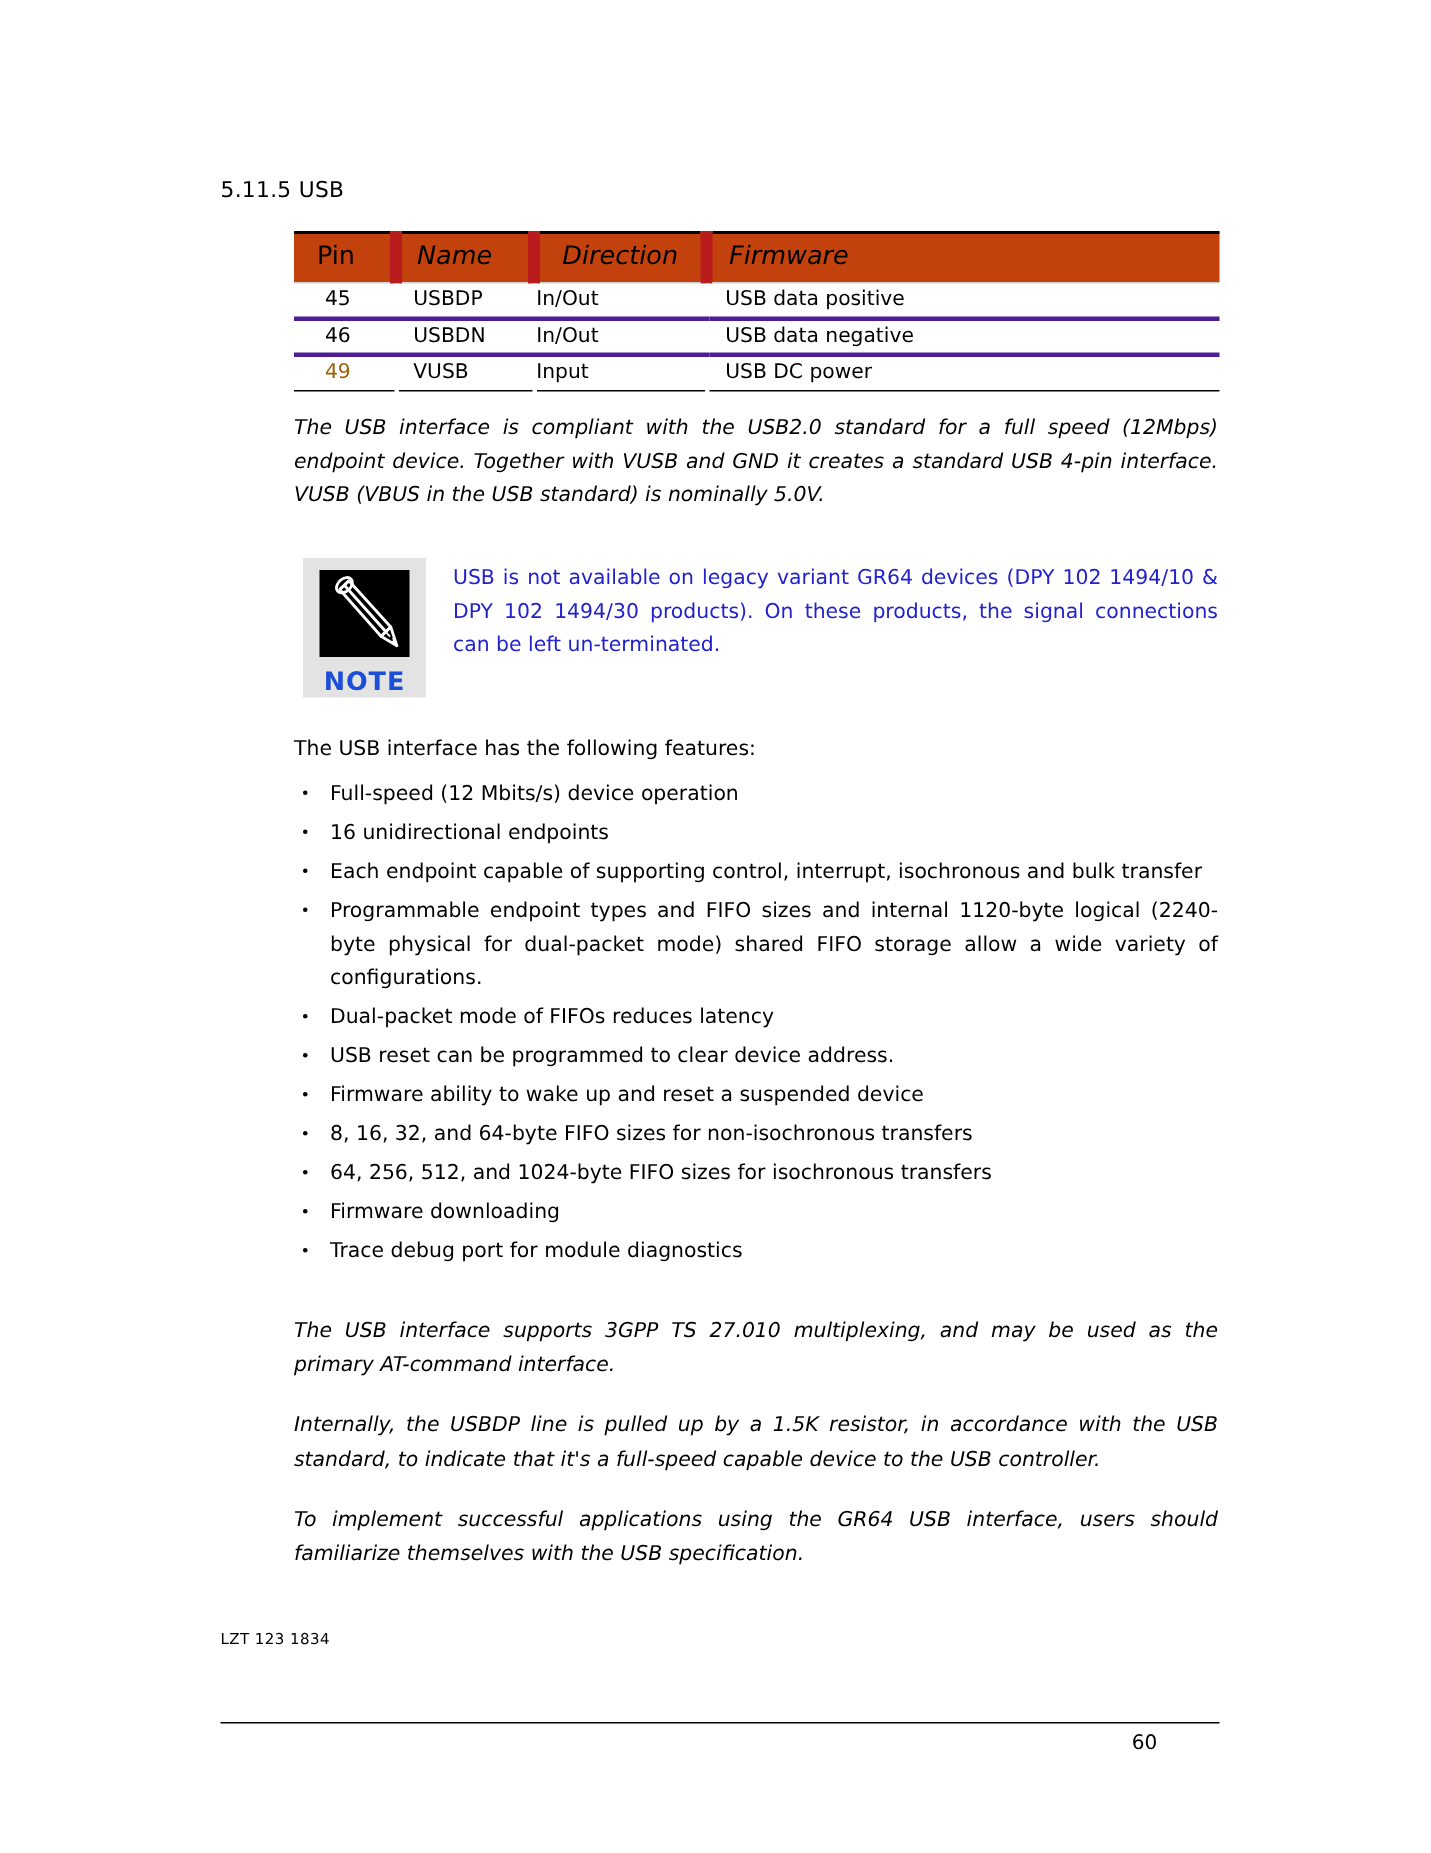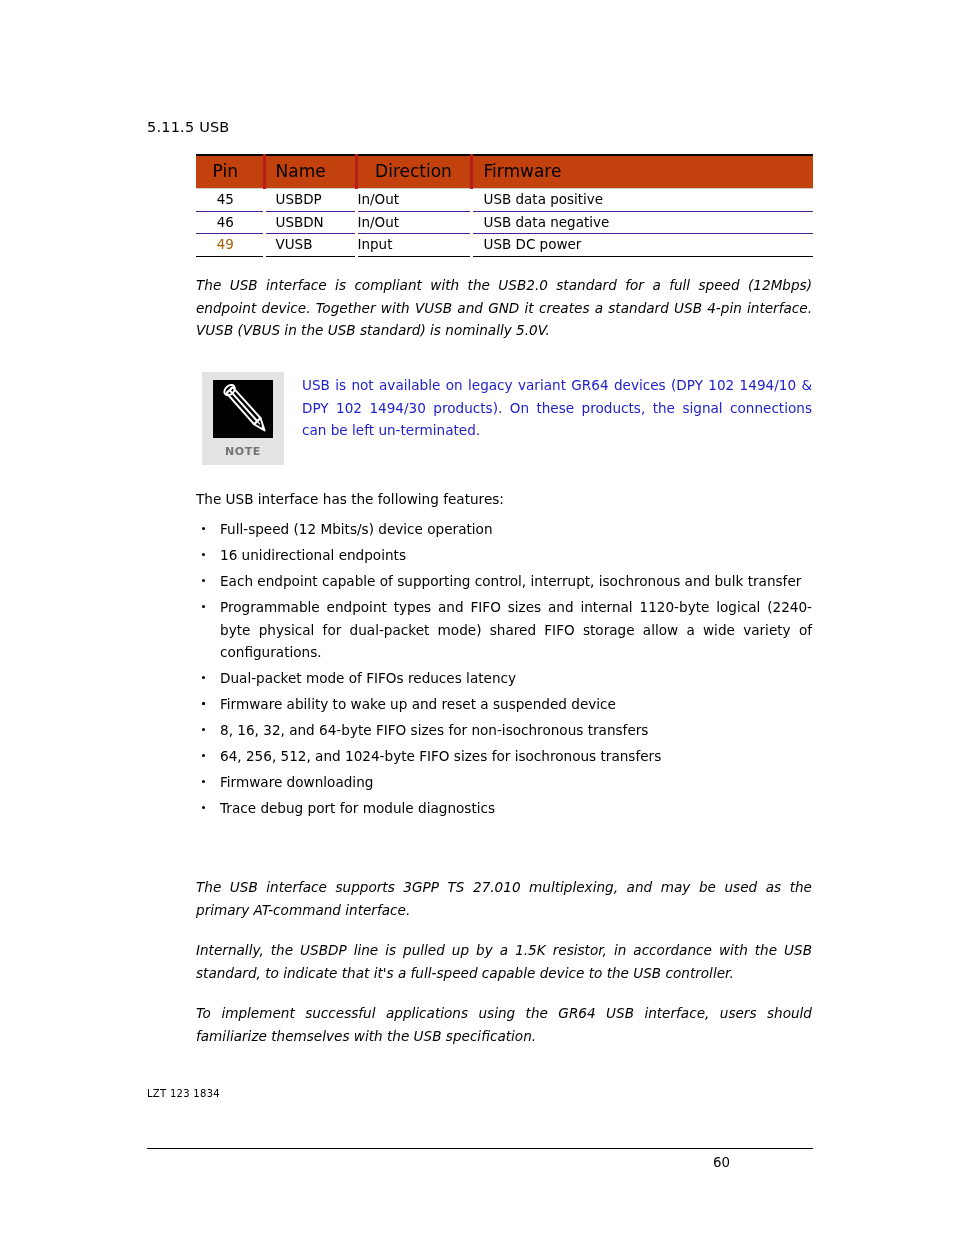--- a/index.html
+++ b/index.html
@@ -57,26 +57,26 @@
     border-bottom: 1px solid #cfcfcf;
     vertical-align: middle;
     line-height: 1.1;
   }
   .pin-table thead th.th-pin  { text-align: center; padding-right: 8px; }
   .pin-table thead th.th-name { text-align: left;  padding-left: 10px; }
   .pin-table thead th.th-dir  { text-align: center; }
   .pin-table thead th.th-func { text-align: left;  padding-left: 11px; }
 
   
-  .pin-table thead th.gap-l { border-left: 3px solid #b91c1c; }
+  .pin-table thead th.gap-l { border-left: 8px solid #b91c1c; font-style: italic; }
 
   .pin-table tbody td {
     font-size: 13.5px;
     padding: 2px 0 3px 0;
-    border-bottom: 1px solid #4c1d95;
+    border-bottom: 3px solid #4c1d95;
     line-height: 1.25;
   }
   .pin-table tbody td.td-pin  { text-align: center; padding-right: 8px; }
   .pin-table tbody td.td-name { text-align: left;  padding-left: 10px; }
   .pin-table tbody td.td-dir  { }
   .pin-table tbody td.td-func { text-align: left;  padding-left: 11px; }
   .pin-table tbody td.gap-l   { border-left: 3px solid #ffffff; }
   .pin-table tbody tr:last-child td { border-bottom: 1.5px solid #000; }
   .muted { color: #a16207; }
 
@@ -115,24 +115,24 @@
   }
   .note-icon-sq {
     margin-top: 8px;
     width: 60px;
     height: 58px;
     background: #000000;
     display: block;
   }
   .note-badge-label {
     margin-top: 7px;
-    font-size: 11px;
+    font-size: 17px;
     font-weight: bold;
     letter-spacing: 0.6px;
-    color: #737373;
+    color: #1d4ed8;
   }
   .note-text {
     position: absolute;
     left: 100px;
     top: 2px;
     width: 510px;
     font-size: 13.6px;
     line-height: 22.5px;
     text-align: justify;
     color: #2222cc;
@@ -190,21 +190,21 @@
     left: 147px;
     top: 1088px;
     font-size: 10px;
     letter-spacing: 0.3px;
   }
   .footer-right {
     position: absolute;
     left: 713px;
     top: 1155px;
     width: 100px;
-    text-align: left;
+    text-align: center;
     font-size: 13.4px;
   }
 </style>
 </head>
 <body>
 
 <div class="page">
 
   <div class="section-heading">5.11.5 USB</div>
 
@@ -273,21 +273,21 @@
   </div>
 
   <div class="features-intro">The USB interface has the following features:</div>
 
   <ul class="bullet-list">
     <li><span class="bullet-dot"></span><span>Full-speed (12 Mbits/s) device operation</span></li>
     <li><span class="bullet-dot"></span><span>16 unidirectional endpoints</span></li>
     <li><span class="bullet-dot"></span><span>Each endpoint capable of supporting control, interrupt, isochronous and bulk transfer</span></li>
     <li><span class="bullet-dot"></span><span>Programmable endpoint types and FIFO sizes and internal 1120-byte logical (2240-byte physical for dual-packet mode) shared FIFO storage allow a wide variety of configurations.</span></li>
     <li><span class="bullet-dot"></span><span>Dual-packet mode of FIFOs reduces latency</span></li>
-    <li><span class="bullet-dot"></span></li>
+    <li><span class="bullet-dot"></span><span>USB reset can be programmed to clear device address.</span></li>
     <li><span class="bullet-dot"></span><span>Firmware ability to wake up and reset a suspended device</span></li>
     <li><span class="bullet-dot"></span><span>8, 16, 32, and 64-byte FIFO sizes for non-isochronous transfers</span></li>
     <li><span class="bullet-dot"></span><span>64, 256, 512, and 1024-byte FIFO sizes for isochronous transfers</span></li>
     <li><span class="bullet-dot"></span><span>Firmware downloading</span></li>
     <li><span class="bullet-dot"></span><span>Trace debug port for module diagnostics</span></li>
   </ul>
 
   <div class="body-para" style="top:876px;">The USB interface supports 3GPP TS 27.010 multiplexing, and may be used as the primary AT-command interface.</div>
 
   <div class="body-para" style="top:939px;">Internally, the USBDP line is pulled up by a 1.5K resistor, in accordance with the USB standard, to indicate that it's a full-speed capable device to the USB controller.</div>

